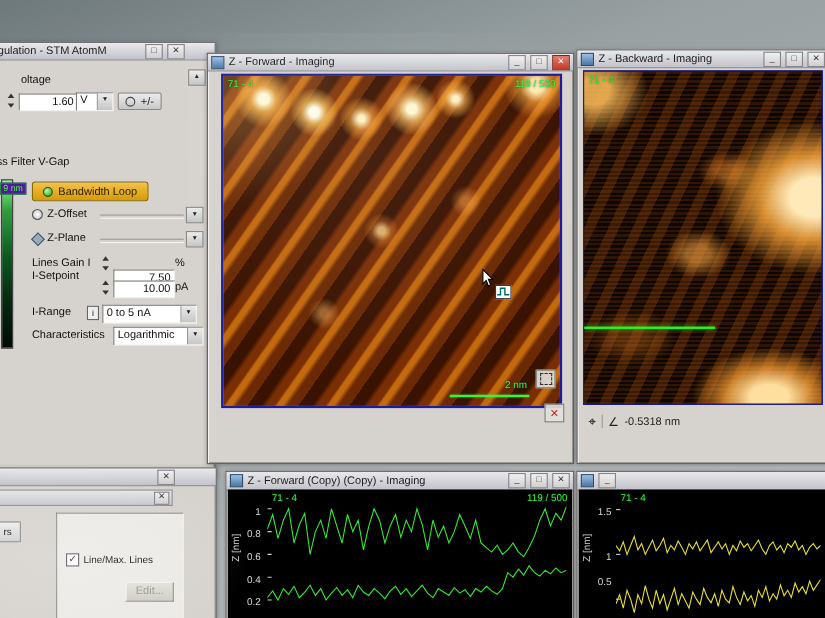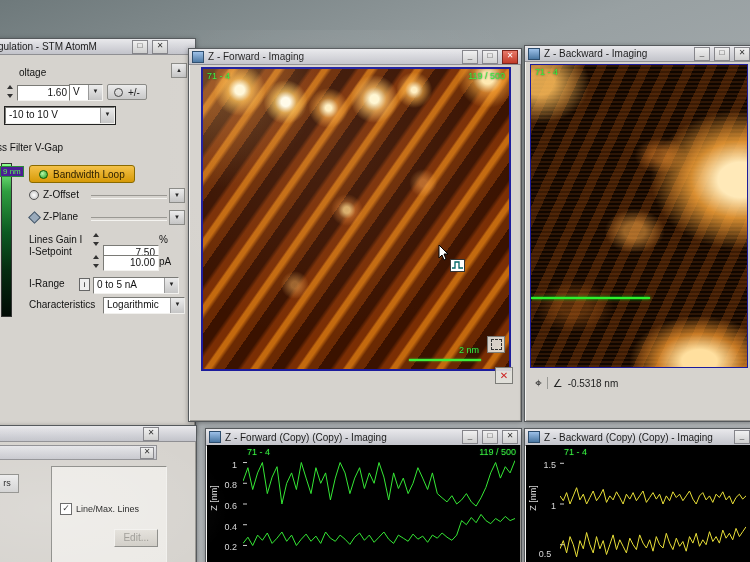--- a/index.html
+++ b/index.html
@@ -75,24 +75,20 @@
     <span class="inputbox" style="left:22px;top:46px;width:46px">1.60</span>
     <span class="select" style="left:74px;top:45px;width:32px">
       <span class="sel-text">V</span>
       <span class="sel-arrow">▼</span>
     </span>
     <span class="feedback-btn" style="left:112px;top:45px;height:14px;padding:0 6px;background:linear-gradient(#ececec,#c8c8c8);border-color:#8a8a86;border-radius:2px;color:#222;font-size:10px">
       <span style="width:7px;height:7px;border:1px solid #444;border-radius:50%"></span>
       <span>+/-</span>
     </span>
 
-    <span class="select" style="left:10px;top:68px;width:108px;outline:1px solid #222">
-      <span class="sel-text">-10 to 10 V</span>
-      <span class="sel-arrow">▼</span>
-    </span>
 
     <span class="lbl" style="left:2px;top:103px">ss Filter V-Gap</span>
 
     <span class="feedback-btn" style="left:34px;top:126px">
       <span class="led"></span>
       <span>Bandwidth Loop</span>
     </span>
 
     <span style="position:absolute;left:34px;top:151px;width:8px;height:8px;border:1px solid #555;border-radius:50%;background:radial-gradient(#fff,#bbb)"></span>
     <span class="lbl" style="left:48px;top:150px">Z-Offset</span>
@@ -245,29 +241,28 @@
           <polyline points="0.0,96.4 4.9,90.2 9.7,98.5 14.6,88.1 19.4,93.3 24.3,86.0 29.1,96.4 34.0,91.2 38.9,85.0 43.7,94.3 48.6,88.1 53.4,98.5 58.3,92.2 63.1,87.1 68.0,94.3 72.9,89.1 77.7,96.4 82.6,85.0 87.4,91.2 92.3,94.3 97.1,88.1 102.0,92.2 106.9,97.4 111.7,90.2 116.6,86.0 121.4,93.3 126.3,88.1 131.1,95.3 136.0,90.2 140.9,85.0 145.7,92.2 150.6,96.4 155.4,88.1 160.3,91.2 165.1,94.3 170.0,87.1 174.9,92.2 179.7,89.1 184.6,95.3 189.4,88.1 194.3,91.2 199.1,86.0 204.0,90.2 208.9,93.3 213.7,88.1 218.6,73.6 223.4,77.7 228.3,70.5 233.1,75.7 238.0,67.4 242.9,73.6 247.7,76.7 252.6,71.5 257.4,74.6 262.3,69.4 267.1,73.6 272.0,71.5" fill="none" stroke="#35e835" stroke-width="1"></polyline>
         </svg>
       <span class="ovl" style="left:40px;top:2px">71 - 4</span>
       <span class="ovl" style="right:4px;top:2px">119 / 500</span>
     </div>
   </div>
 
   <div class="win" id="win-chart-b" style="left:524px;top:428px;width:228px;height:140px">
     <div class="titlebar" style="height:16px">
       <span class="wicon"></span>
-      <span class="title">Z - Backward (Copy) (Copy) - Imaging</span>
       <span class="tbtn">_</span>
     </div>
     <div class="chart-body">
       <span class="ylab">Z [nm]</span>
       <div class="yticks" id="chart-backward-ticks">
           <div class="ytick" style="top: 14.2857px;">1.5</div>
           <div class="ytick" style="top: 55px;">1</div>
-          <div class="ytick" style="top: 103px; text-align: center;">0.5</div>
+          <div class="ytick" style="top: 78px;">0.5</div>
         </div>
       <svg id="chart-backward-svg" width="186" height="114" style="position:absolute;left:34px;top:2px">
           <line x1="0" x2="4" y1="16.28571428571428" y2="16.28571428571428" stroke="#cccccc"></line>
           <line x1="0" x2="4" y1="57" y2="57" stroke="#cccccc"></line>
           <line x1="0" x2="4" y1="97.71428571428572" y2="97.71428571428572" stroke="#cccccc"></line>
           <polyline points="0.0,48.9 3.3,53.7 6.6,45.6 10.0,57.0 13.3,48.9 16.6,40.7 19.9,52.9 23.3,47.2 26.6,57.0 29.9,50.5 33.2,44.0 36.5,53.7 39.9,48.9 43.2,42.3 46.5,55.4 49.8,48.9 53.1,52.9 56.5,44.8 59.8,50.5 63.1,57.0 66.4,47.2 69.8,52.1 73.1,45.6 76.4,53.7 79.7,48.9 83.0,44.0 86.4,55.4 89.7,50.5 93.0,45.6 96.3,52.1 99.6,47.2 103.0,57.0 106.3,48.9 109.6,53.7 112.9,44.8 116.3,50.5 119.6,47.2 122.9,53.7 126.2,48.9 129.5,44.0 132.9,52.1 136.2,57.0 139.5,48.9 142.8,45.6 146.1,52.9 149.5,48.9 152.8,55.4 156.1,47.2 159.4,50.5 162.8,44.8 166.1,52.9 169.4,48.9 172.7,57.0 176.0,50.5 179.4,47.2 182.7,52.1 186.0,48.9" fill="none" stroke="#e8df38" stroke-width="1"></polyline>
           <polyline points="0.0,101.8 3.3,93.6 6.6,105.9 10.0,89.6 13.3,97.7 16.6,109.9 19.9,93.6 23.3,101.8 26.6,85.5 29.9,97.7 33.2,105.9 36.5,89.6 39.9,101.8 43.2,93.6 46.5,107.5 49.8,97.7 53.1,87.9 56.5,102.6 59.8,92.8 63.1,99.3 66.4,105.9 69.8,91.2 73.1,97.7 76.4,102.6 79.7,87.9 83.0,96.1 86.4,101.0 89.7,92.8 93.0,104.2 96.3,89.6 99.6,97.7 103.0,101.0 106.3,86.3 109.6,96.1 112.9,102.6 116.3,91.2 119.6,99.3 122.9,94.5 126.2,104.2 129.5,89.6 132.9,96.1 136.2,86.3 139.5,99.3 142.8,92.8 146.1,97.7 149.5,84.7 152.8,94.5 156.1,89.6 159.4,96.1 162.8,83.1 166.1,91.2 169.4,86.3 172.7,92.8 176.0,81.4 179.4,89.6 182.7,84.7 186.0,79.8" fill="none" stroke="#e8df38" stroke-width="1"></polyline>
         </svg>
       <span class="ovl" style="left:38px;top:2px">71 - 4</span>
     </div>

